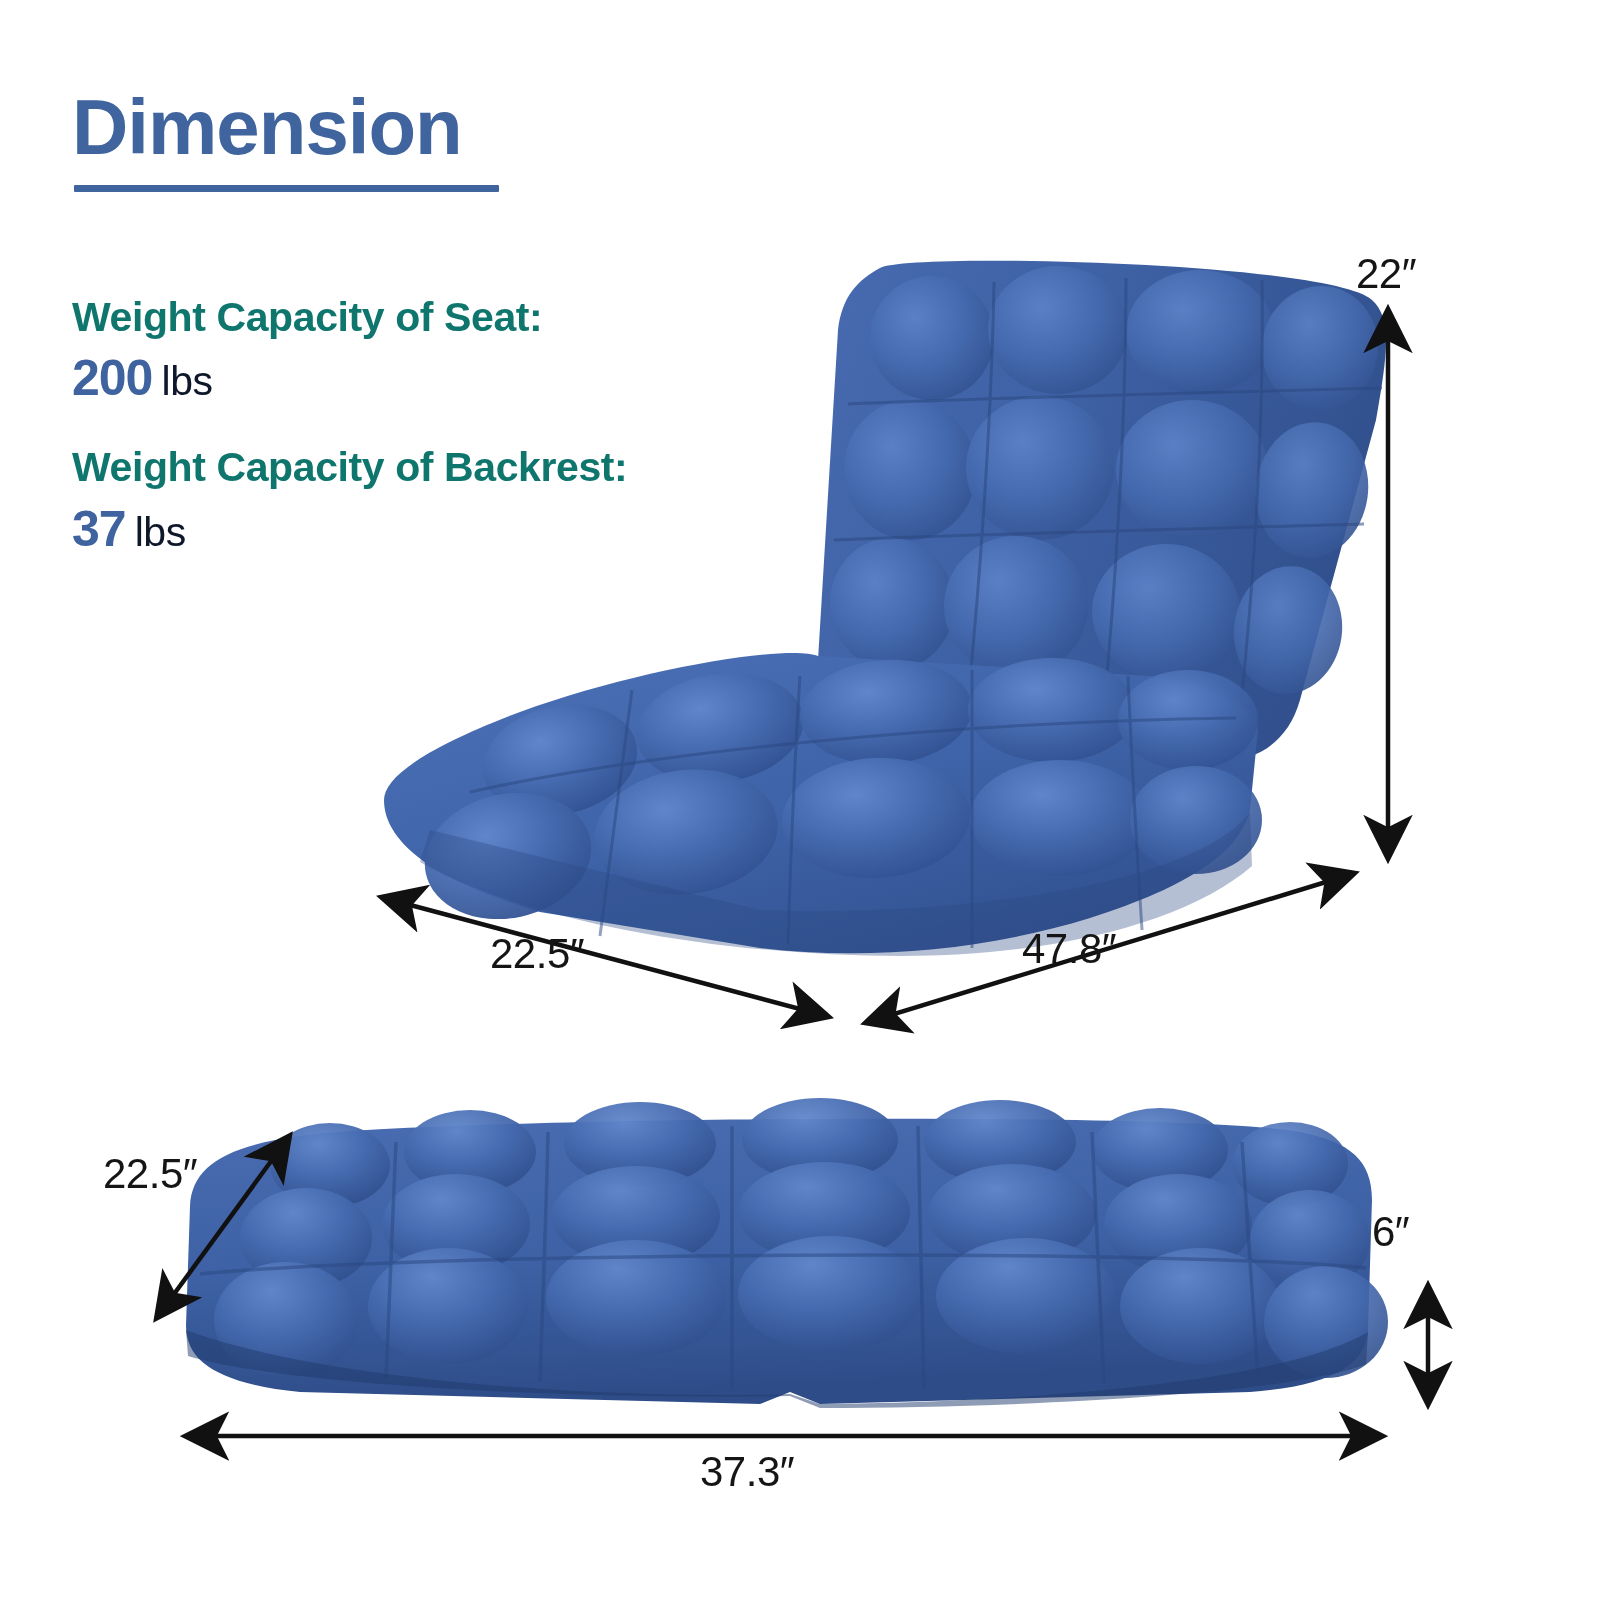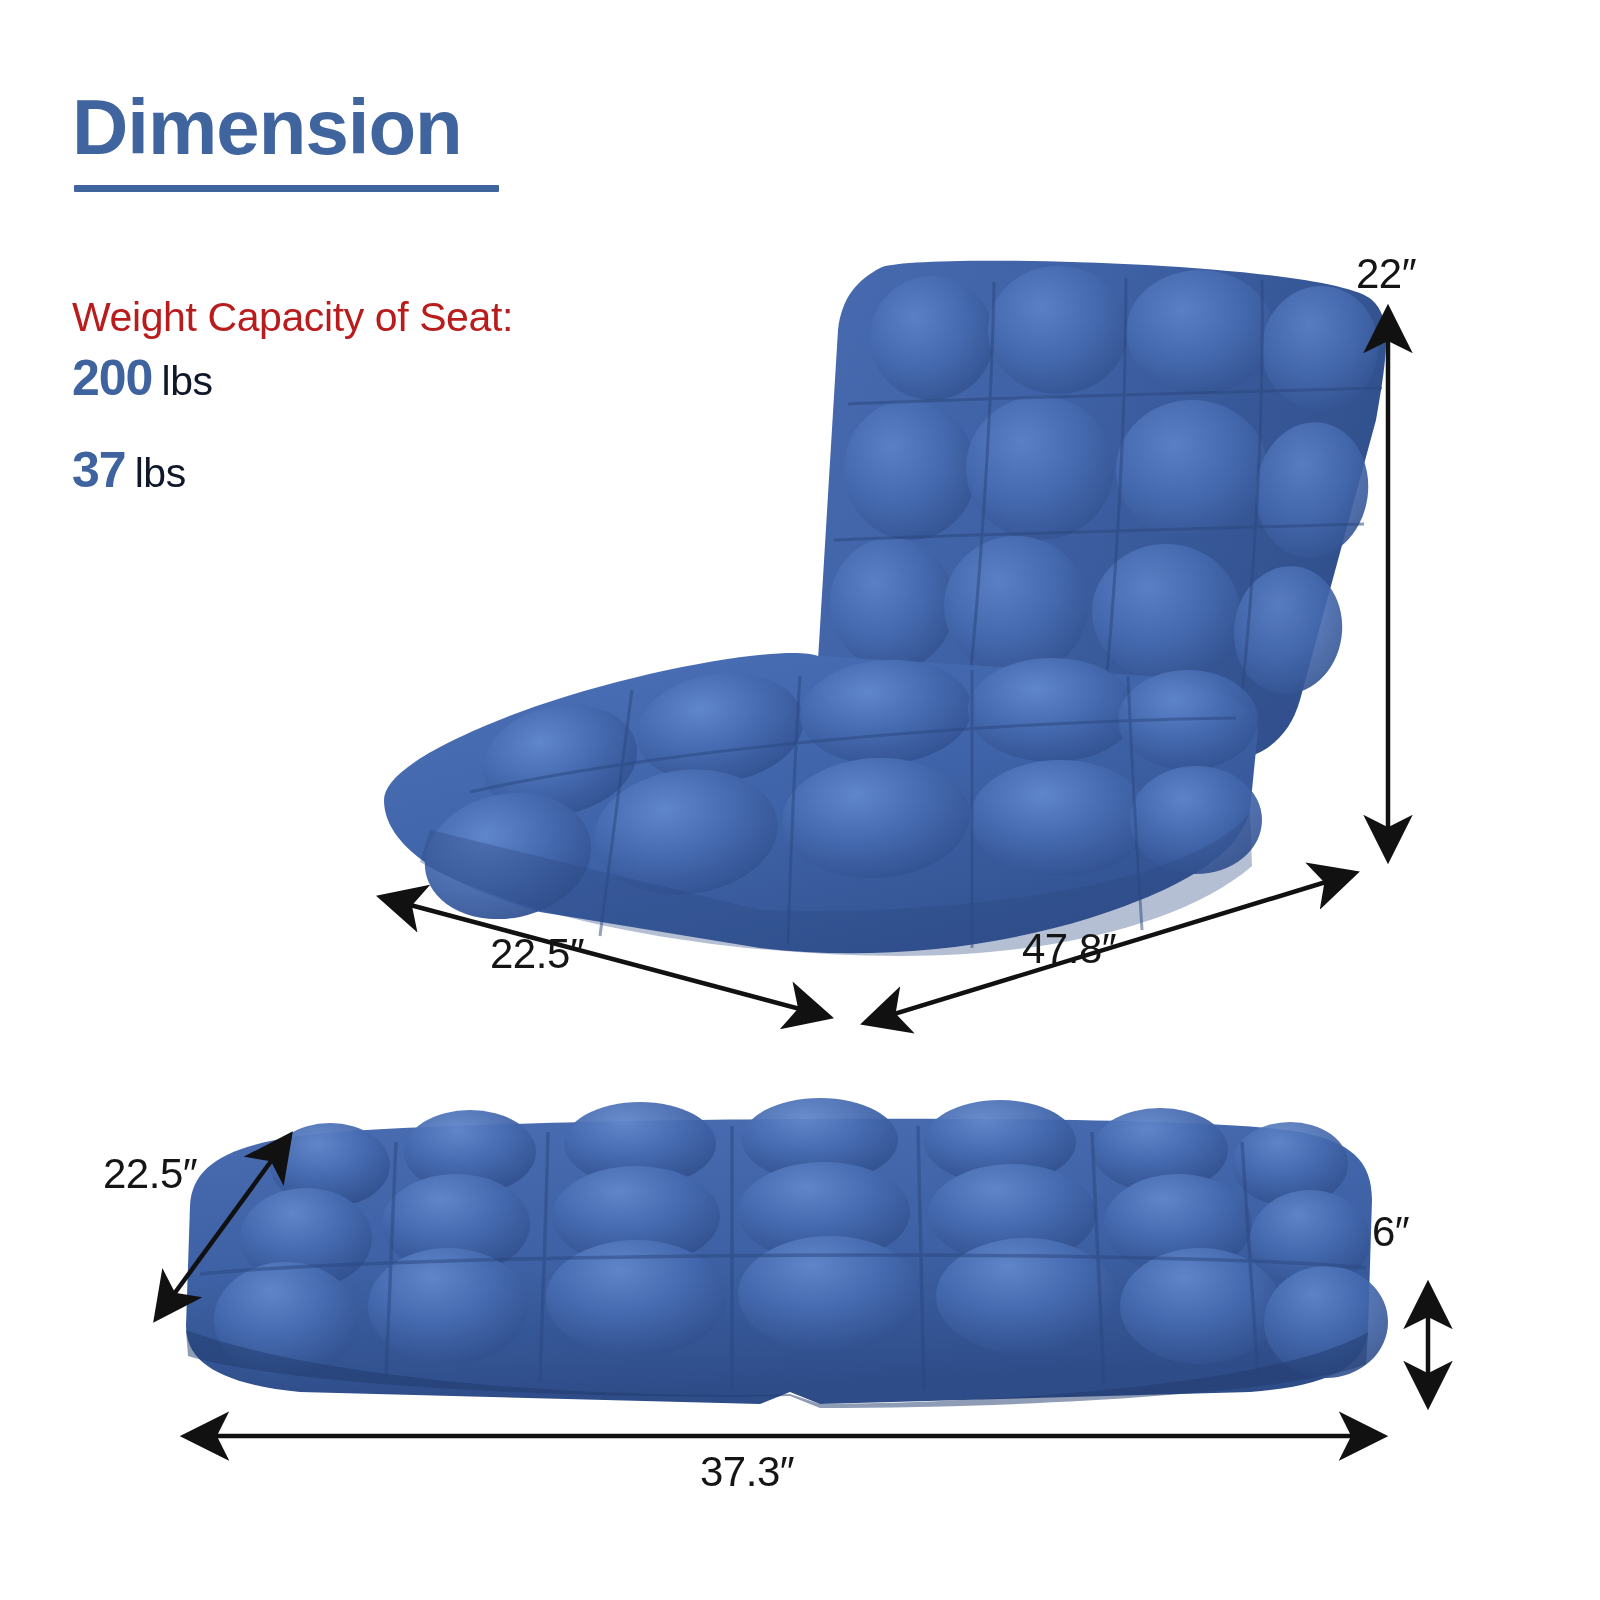--- a/index.html
+++ b/index.html
@@ -16,21 +16,21 @@
     color:#40649e;line-height:1;
   }
   .title-rule{
     position:absolute;left:74px;top:185px;width:425px;height:7px;
     background:#40649e;border-radius:1px;
   }
 
   
   .spec-block{position:absolute;left:72px;top:295px;width:660px;}
   .spec-label{
-    font-size:41px;color:#b91c1c;font-weight:400;
+    font-size:41px;color:#0f766e;font-weight:700;
     line-height:1.08;letter-spacing:-0.4px;white-space:nowrap;
   }
   .spec-value{
     margin-top:14px;margin-bottom:42px;
     line-height:1.0;white-space:nowrap;
   }
   .spec-num{
     font-size:50px;font-weight:700;color:#3e639f;letter-spacing:-1px;
   }
   .spec-unit{
@@ -64,20 +64,21 @@
   <div class="spec-block">
 
     <div>
       <div class="spec-label">Weight Capacity of Seat:</div>
       <div class="spec-value">
         <span class="spec-num">200</span><span class="spec-unit">lbs</span>
       </div>
     </div>
 
     <div>
+      <div class="spec-label">Weight Capacity of Backrest:</div>
       <div class="spec-value">
         <span class="spec-num">37</span><span class="spec-unit">lbs</span>
       </div>
     </div>
 
   </div>
 
   <svg class="overlay" viewBox="0 0 1600 1600" xmlns="http://www.w3.org/2000/svg">
     <defs>
 

